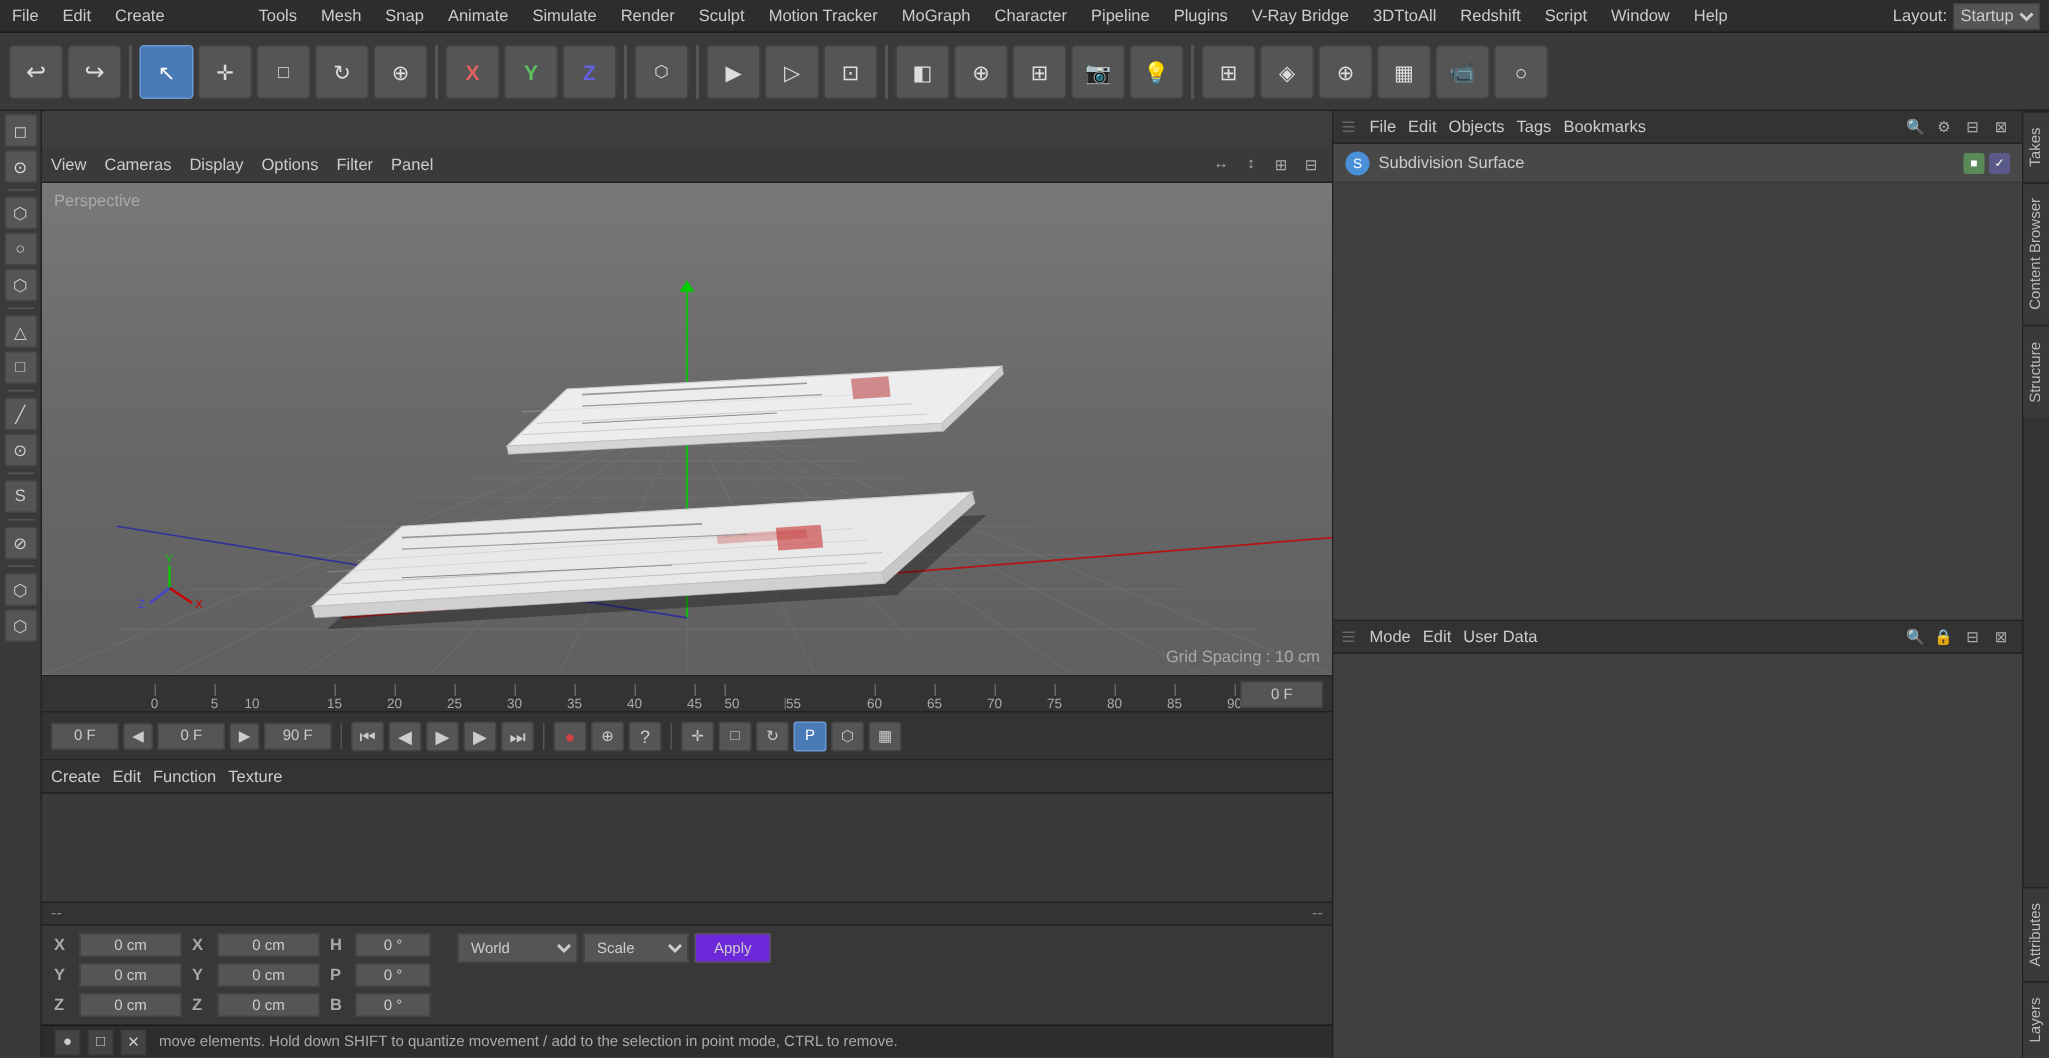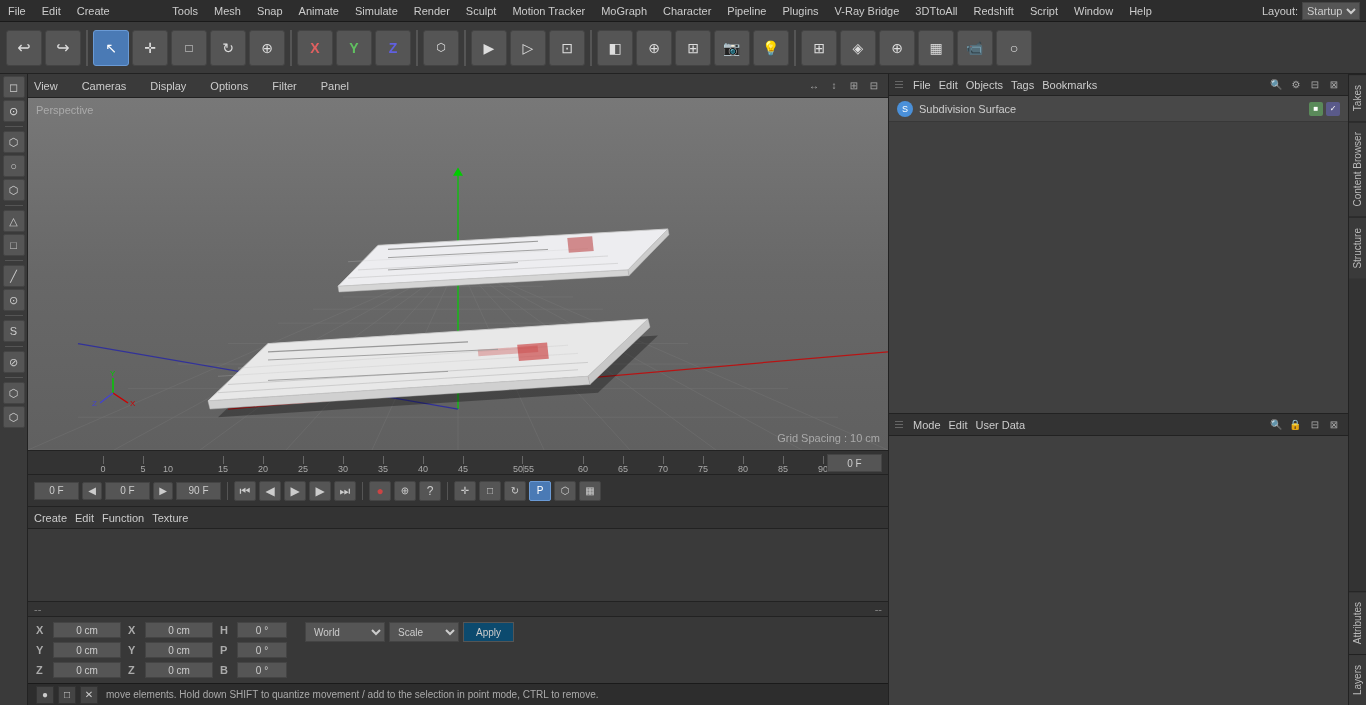--- a/index.html
+++ b/index.html
@@ -104,21 +104,21 @@
       <div style="width:22px; height:22px; background:#555; border:1px solid #444; border-radius:2px; display:flex; align-items:center; justify-content:center; cursor:pointer; color:#ccc; font-size:11px;">⊘</div>
       <div style="width:18px; height:1px; background:#555; margin:2px 0;"></div>
       <div style="width:22px; height:22px; background:#555; border:1px solid #444; border-radius:2px; display:flex; align-items:center; justify-content:center; cursor:pointer; color:#ccc; font-size:11px;">⬡</div>
       <div style="width:22px; height:22px; background:#555; border:1px solid #444; border-radius:2px; display:flex; align-items:center; justify-content:center; cursor:pointer; color:#ccc; font-size:11px;">⬡</div>
     </div>
 
     <div style="display:flex; flex-direction:column; flex:1; overflow:hidden;">
 
       <div style="display:flex; flex-direction:column; flex:1; overflow:hidden;">
 
-        <div style="height:24px; background:#3a3a3a; display:flex; align-items:center; padding:0 6px; border-bottom:1px solid #222; gap:24px; flex-shrink:0;">
+        <div style="height:24px; background:#3a3a3a; display:flex; align-items:center; padding:0 6px; border-bottom:1px solid #222; gap:12px; flex-shrink:0;margin-top:24px;">
           <span style="color:#ccc; font-size:11px; cursor:pointer;">View</span>
           <span style="color:#ccc; font-size:11px; cursor:pointer;">Cameras</span>
           <span style="color:#ccc; font-size:11px; cursor:pointer;">Display</span>
           <span style="color:#ccc; font-size:11px; cursor:pointer;">Options</span>
           <span style="color:#ccc; font-size:11px; cursor:pointer;">Filter</span>
           <span style="color:#ccc; font-size:11px; cursor:pointer;">Panel</span>
           <div style="margin-left:auto; display:flex; gap:4px;">
             <span style="width:16px; height:16px; display:flex; align-items:center; justify-content:center; cursor:pointer; color:#aaa; font-size:10px;">↔</span>
             <span style="width:16px; height:16px; display:flex; align-items:center; justify-content:center; cursor:pointer; color:#aaa; font-size:10px;">↕</span>
             <span style="width:16px; height:16px; display:flex; align-items:center; justify-content:center; cursor:pointer; color:#aaa; font-size:10px;">⊞</span>
@@ -274,21 +274,21 @@
               <div>35</div>
             </div>
             <div style="display:flex; flex-direction:column; align-items:center; color:#aaa; font-size:9px; width:40px;">
               <div style="width:1px; height:8px; background:#666;"></div>
               <div>40</div>
             </div>
             <div style="display:flex; flex-direction:column; align-items:center; color:#aaa; font-size:9px; width:40px;">
               <div style="width:1px; height:8px; background:#666;"></div>
               <div>45</div>
             </div>
-            <div style="display:flex; flex-direction:column; align-items:flex-end; color:#aaa; font-size:9px; width:40px;">
+            <div style="display:flex; flex-direction:column; align-items:flex-start; color:#aaa; font-size:9px; width:40px;">
               <div style="width:1px; height:8px; background:#666;"></div>
               <div>50</div>
             </div>
             <div style="display:flex; flex-direction:row; align-items:center; color:#aaa; font-size:9px; width:40px;">
               <div style="width:1px; height:8px; background:#666;"></div>
               <div>55</div>
             </div>
             <div style="display:flex; flex-direction:column; align-items:center; color:#aaa; font-size:9px; width:40px;">
               <div style="width:1px; height:8px; background:#666;"></div>
               <div>60</div>
@@ -401,21 +401,21 @@
           </div>
 
           <div style="display:flex; flex-direction:column; justify-content:flex-start; margin-left:12px; gap:3px;">
             <div style="display:flex; align-items:center; gap:4px; height:22px;">
               <select style="height:20px; background:#555; border:1px solid #444; color:#ccc; font-size:10px; padding:0 4px; width:80px;">
                 <option>World</option>
               </select>
               <select style="height:20px; background:#555; border:1px solid #444; color:#ccc; font-size:10px; padding:0 4px; width:70px;">
                 <option>Scale</option>
               </select>
-              <button style="height:20px; background:#0c4a6e; border:1px solid #555; color:#ccc; font-size:10px; padding:0 12px; cursor:pointer;">Apply</button>
+              <button style="height:20px; background:#6d28d9; border:1px solid #555; color:#ccc; font-size:10px; padding:0 12px; cursor:pointer;">Apply</button>
             </div>
           </div>
         </div>
       </div>
 
       <div style="height:22px; background:#2d2d2d; border-top:1px solid #1a1a1a; display:flex; align-items:center; padding:0 8px; flex-shrink:0;">
         <div style="display:flex; gap:4px; margin-right:8px;">
           <div style="width:18px; height:18px; background:#444; border:1px solid #333; display:flex; align-items:center; justify-content:center; cursor:pointer; color:#ccc; font-size:10px;">●</div>
           <div style="width:18px; height:18px; background:#444; border:1px solid #333; display:flex; align-items:center; justify-content:center; cursor:pointer; color:#ccc; font-size:10px;">□</div>
           <div style="width:18px; height:18px; background:#444; border:1px solid #333; display:flex; align-items:center; justify-content:center; cursor:pointer; color:#ccc; font-size:10px;">✕</div>

